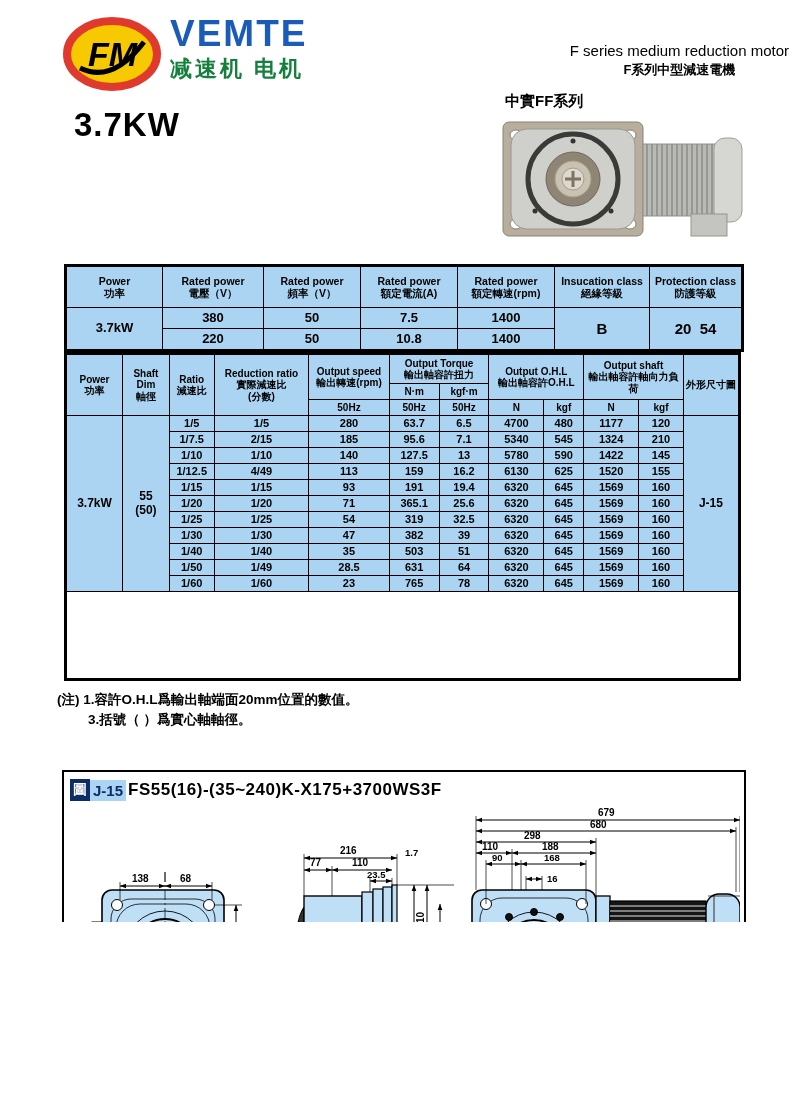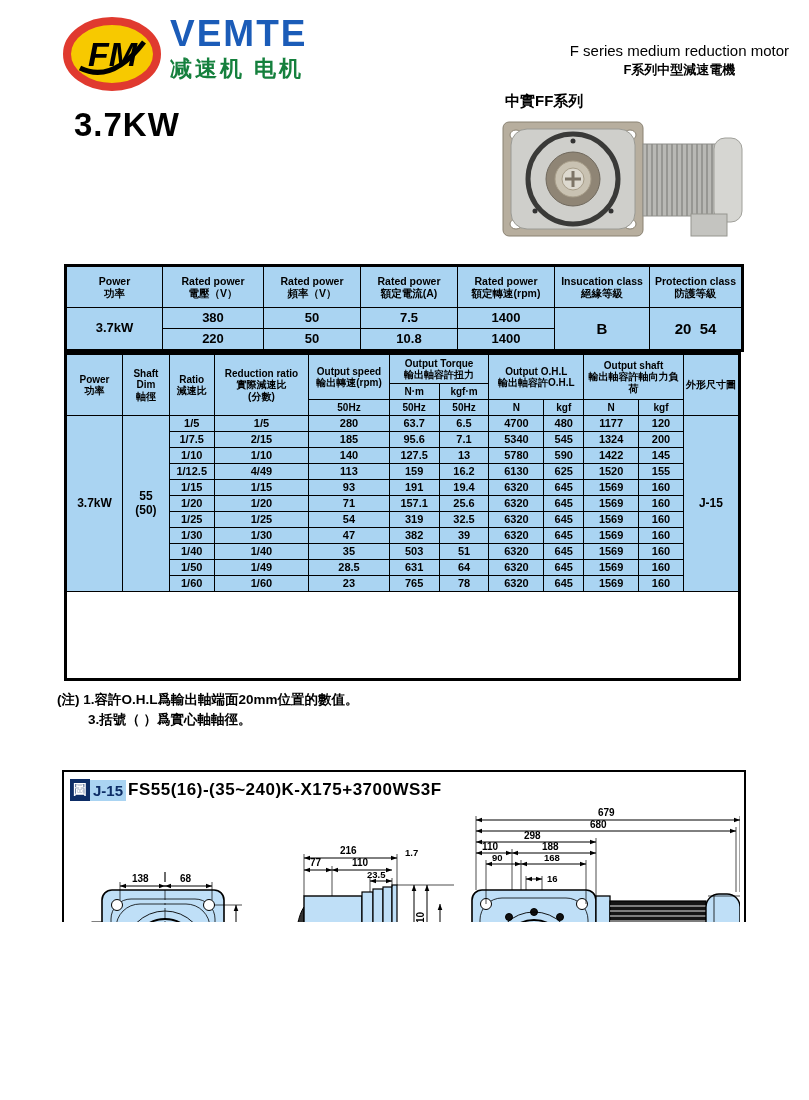--- a/index.html
+++ b/index.html
@@ -240,21 +240,21 @@
     </tr>
     <tr>
           <td>1/7.5</td>
           <td>2/15</td>
           <td>185</td>
           <td>95.6</td>
           <td>7.1</td>
           <td>5340</td>
           <td>545</td>
           <td>1324</td>
-          <td>200</td>
+          <td>210</td>
         </tr>
     <tr>
           <td>1/10</td>
           <td>1/10</td>
           <td>140</td>
           <td>127.5</td>
           <td>13</td>
           <td>5780</td>
           <td>590</td>
           <td>1422</td>
@@ -279,21 +279,21 @@
           <td>19.4</td>
           <td>6320</td>
           <td>645</td>
           <td>1569</td>
           <td>160</td>
         </tr>
     <tr>
           <td>1/20</td>
           <td>1/20</td>
           <td>71</td>
-          <td>157.1</td>
+          <td>365.1</td>
           <td>25.6</td>
           <td>6320</td>
           <td>645</td>
           <td>1569</td>
           <td>160</td>
         </tr>
     <tr>
           <td>1/25</td>
           <td>1/25</td>
           <td>54</td>

